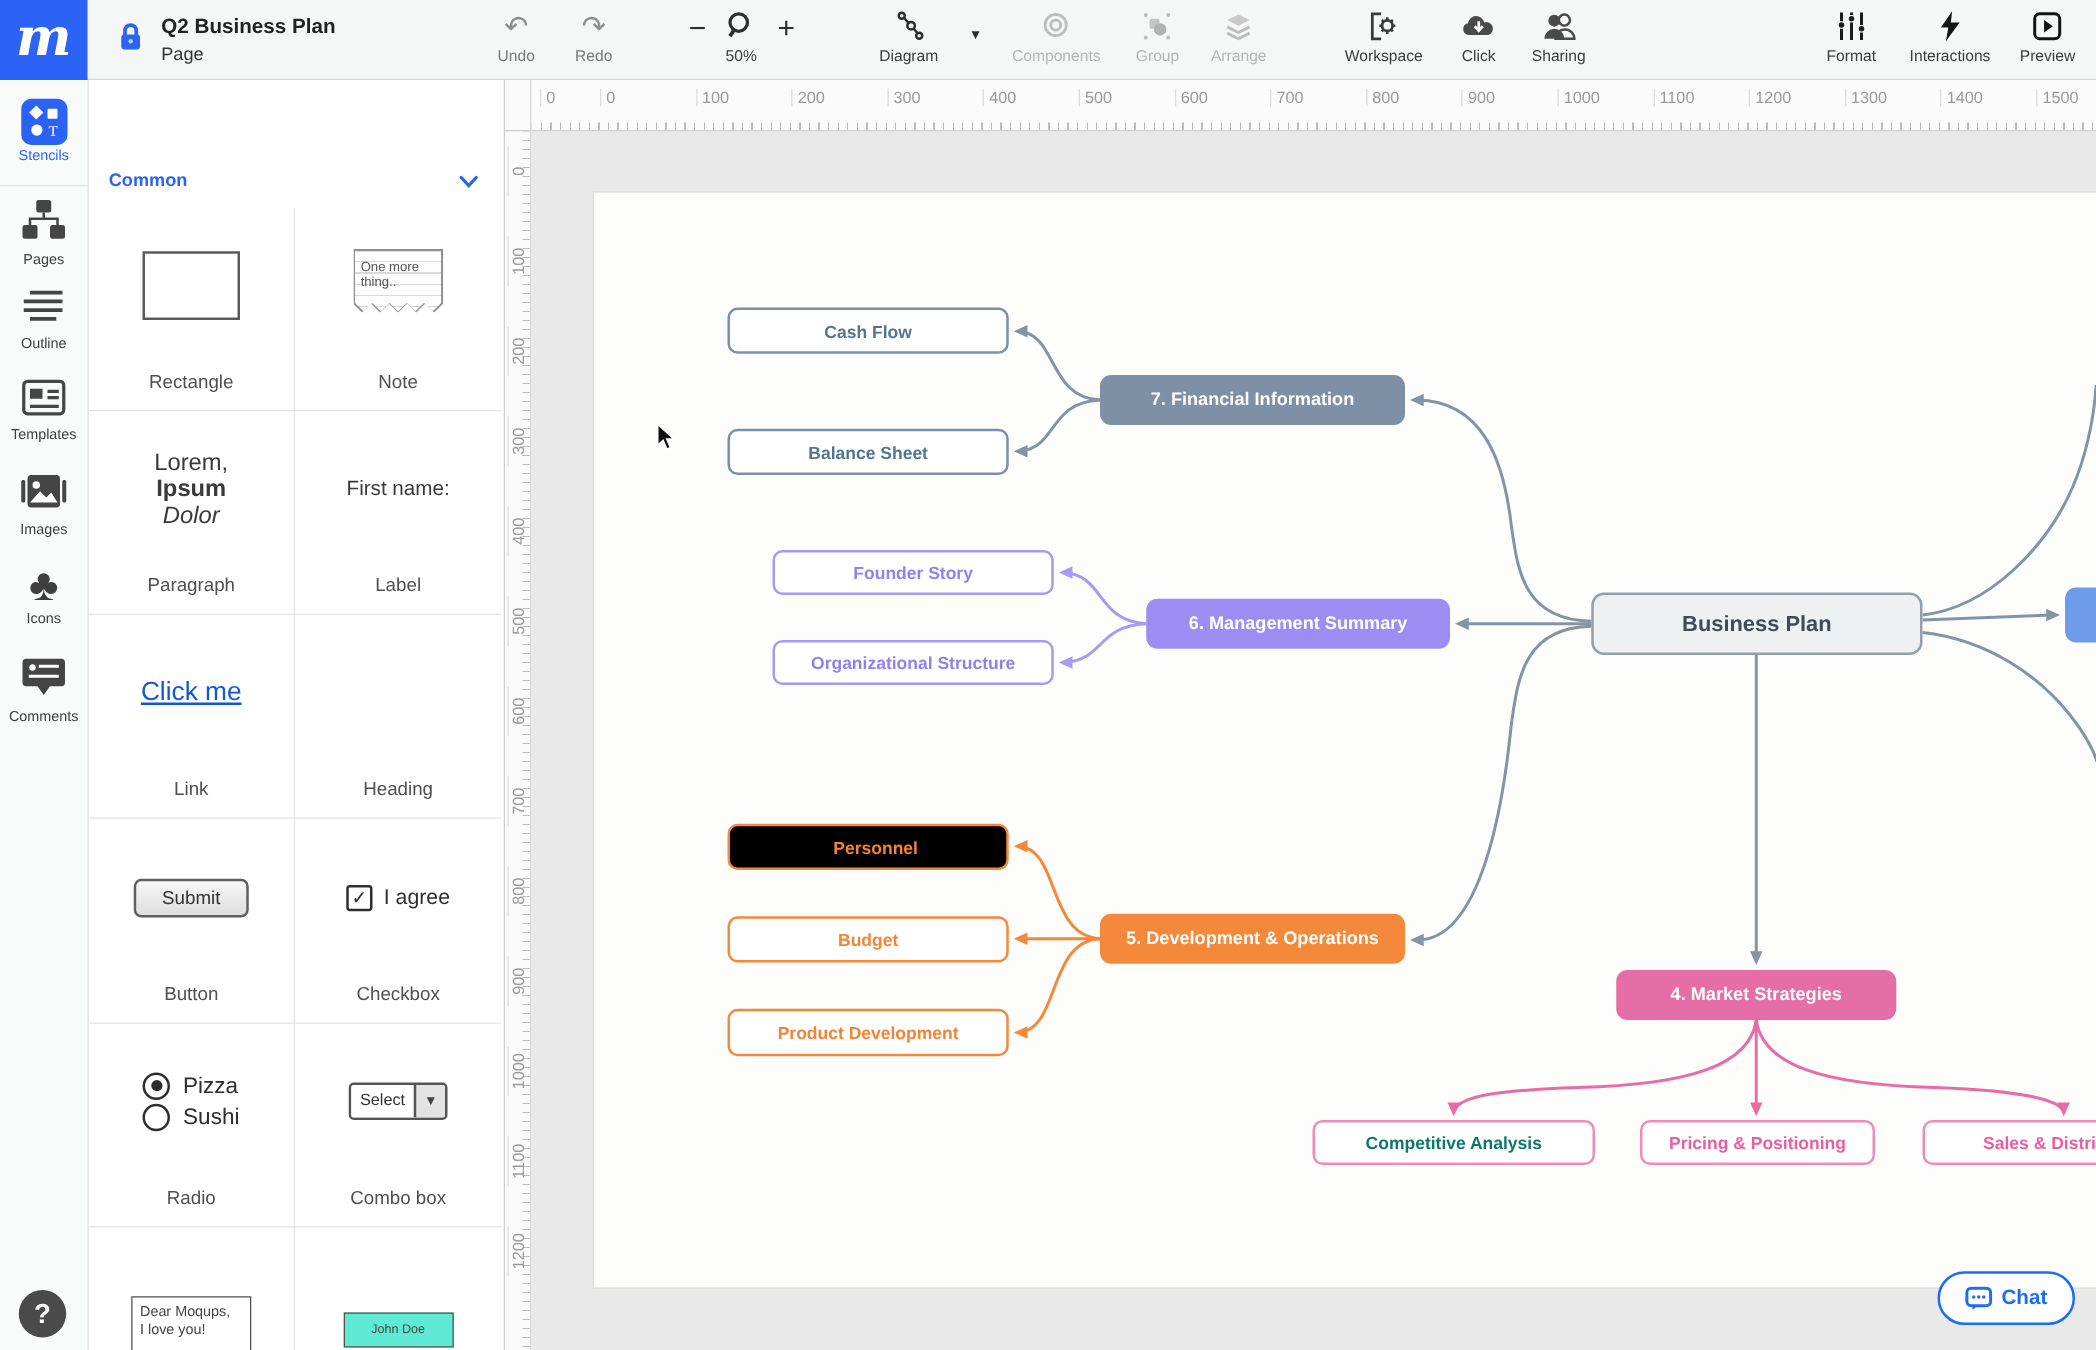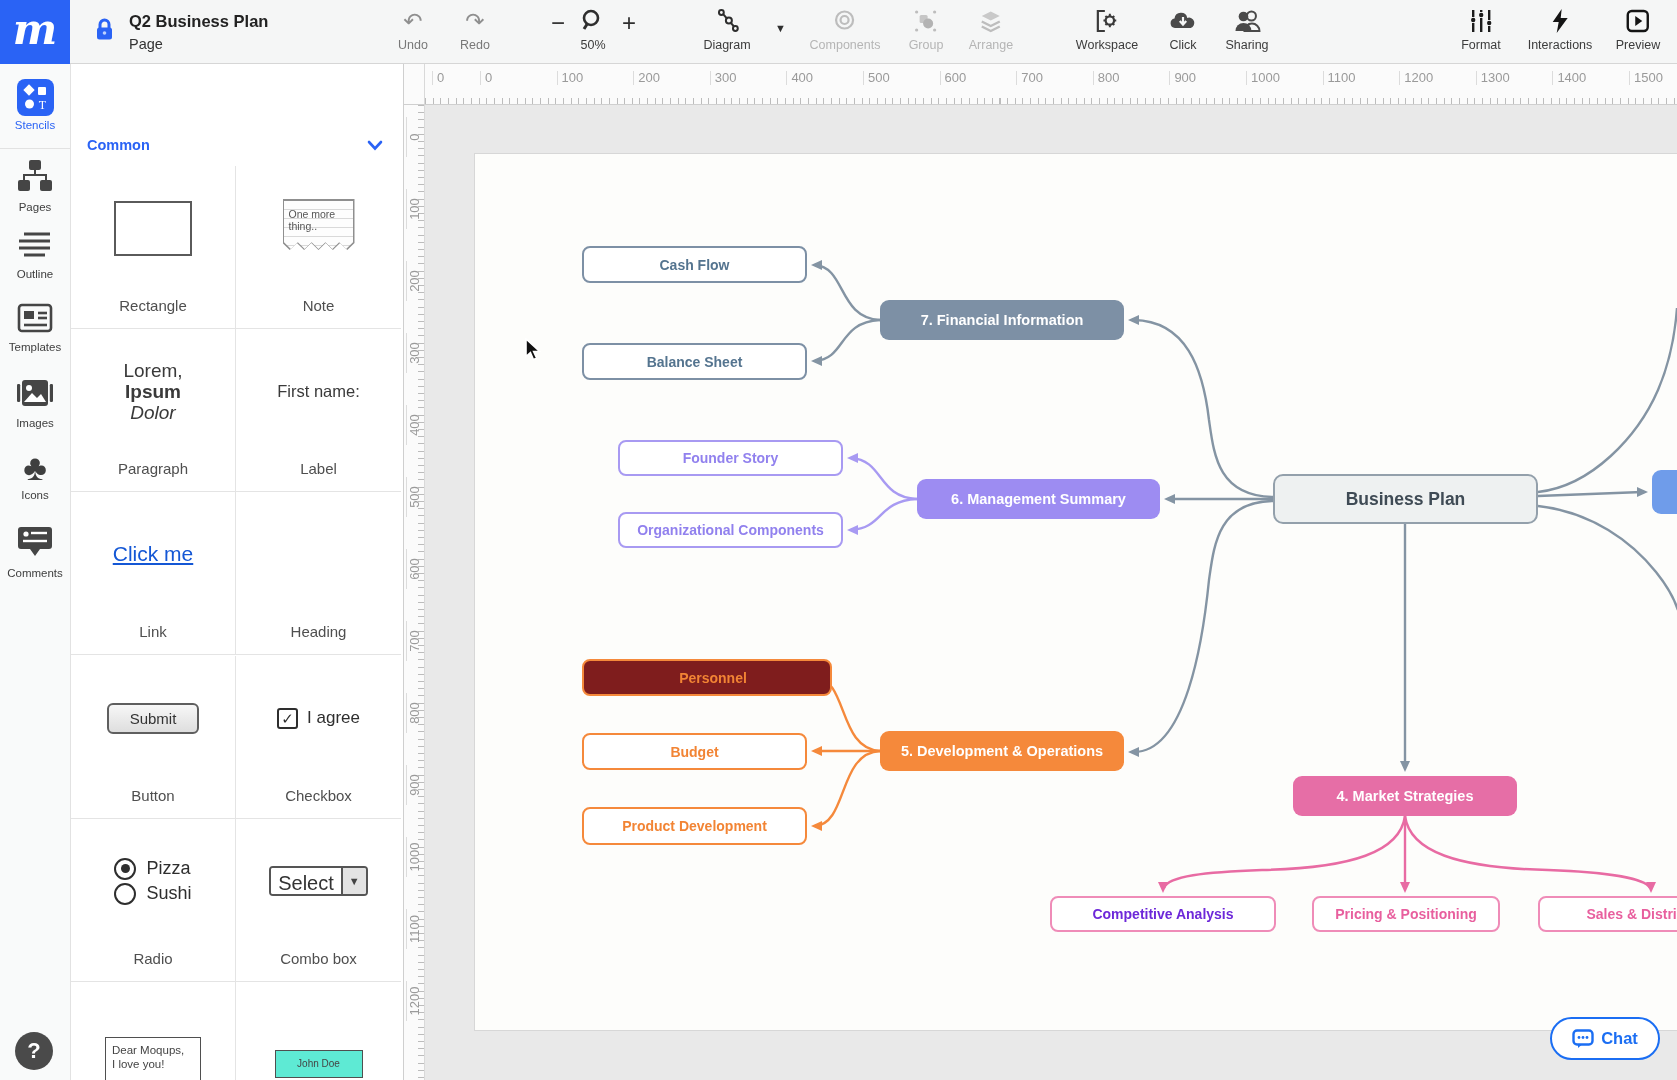--- a/index.html
+++ b/index.html
@@ -82,21 +82,21 @@
     line-height:27px; }
   .th-check { display:flex; align-items:center; gap:9px; font-size:17px; color:#2e2e2e; }
   .th-check .box { width:21px; height:21px; border:2px solid #2e2e2e; border-radius:3px;
     text-align:center; line-height:18px; font-size:15px; }
   .th-radio { font-size:18px; color:#2e2e2e; }
   .th-radio .row { display:flex; align-items:center; gap:10px; margin:3px 0; }
   .th-radio .rc { width:22px; height:22px; border:2px solid #2e2e2e; border-radius:50%;
     display:flex; align-items:center; justify-content:center; }
   .th-radio .rc.sel::after { content:""; width:9px; height:9px; background:#2e2e2e; border-radius:50%; }
   .th-combo { display:flex; border:2px solid #555; border-radius:4px; overflow:hidden; height:30px; }
-  .th-combo .sel { background:#fff; font-size:20px; color:#333; padding:4px 7px; }
+  .th-combo .sel { background:#fff; font-size:13px; color:#333; padding:4px 7px; }
   .th-combo .dd { width:25px; background:#e3e3e3; border-left:2px solid #555; color:#444;
     font-size:11px; text-align:center; line-height:26px; }
   .th-textarea { width:96px; height:54px; border:1.5px solid #4f4f4f; background:#fff;
     font-size:11.5px; color:#444; padding:5px 6px; line-height:14px; }
   .th-input { width:88px; height:28px; border:1.5px solid #4f4f4f; background:#5eead4;
     font-size:10px; color:#444; text-align:center; line-height:25px; }
 
   
   #canvas { position:absolute; left:404px; top:64px; right:0; bottom:0; }
   #corner { position:absolute; left:0; top:0; width:21px; height:41px; background:#fbfbfb;
@@ -570,29 +570,29 @@
           <path d="M1538 496 L1642 492" fill="none" stroke="#8494a3" stroke-width="2.4"></path>
           <polygon points="1648,492 1637,487 1637,497" fill="#8494a3"></polygon>
           <path d="M1538 492 C1592 486 1638 436 1658 390 C1670 362 1675 335 1677 308" fill="none" stroke="#8494a3" stroke-width="2.4"></path>
           <path d="M1538 506 C1592 512 1632 542 1656 572 C1668 587 1674 598 1678 610" fill="none" stroke="#8494a3" stroke-width="2.4"></path>
         </svg>
 
     <div class="node outline" style="left: 157px; top: 141px; width: 225px; height: 37px; background: rgb(255, 255, 255); border: 2px solid rgb(125, 144, 165); color: rgb(84, 116, 143);">Cash Flow</div>
         <div class="node outline" style="left: 157px; top: 238px; width: 225px; height: 37px; background: rgb(255, 255, 255); border: 2px solid rgb(125, 144, 165); color: rgb(84, 116, 143);">Balance Sheet</div>
         <div class="node fill" style="left: 455px; top: 195px; width: 244px; height: 40px; background: rgb(125, 144, 165); color: rgb(255, 255, 255);">7. Financial Information</div>
         <div class="node outline" style="left: 193px; top: 335px; width: 225px; height: 36px; background: rgb(255, 255, 255); border: 2px solid rgb(168, 154, 242); color: rgb(145, 129, 238);">Founder Story</div>
-        <div class="node outline" style="left: 193px; top: 407px; width: 225px; height: 36px; background: rgb(255, 255, 255); border: 2px solid rgb(168, 154, 242); color: rgb(145, 129, 238);">Organizational Components</div>
+        <div class="node outline" style="left: 193px; top: 407px; width: 225px; height: 36px; background: rgb(255, 255, 255); border: 2px solid rgb(168, 154, 242); color: rgb(145, 129, 238);">Organizational Structure</div>
         <div class="node fill" style="left: 492px; top: 374px; width: 243px; height: 40px; background: rgb(157, 140, 242); color: rgb(255, 255, 255);">6. Management Summary</div>
         <div class="node central" style="left: 848px; top: 369px; width: 265px; height: 50px; background: rgb(238, 241, 241); border: 2px solid rgb(147, 160, 171); color: rgb(63, 75, 85);">Business Plan</div>
-        <div class="node outline" style="left: 157px; top: 554px; width: 250px; height: 37px; background: #7f1d1d; border: 2px solid rgb(245, 137, 59); color: rgb(242, 132, 52); padding-left: 12px;">Personnel</div>
+        <div class="node outline" style="left: 157px; top: 554px; width: 225px; height: 37px; background: #000000; border: 2px solid rgb(245, 137, 59); color: rgb(242, 132, 52); padding-left: 12px;">Personnel</div>
         <div class="node outline" style="left: 157px; top: 628px; width: 225px; height: 37px; background: rgb(255, 255, 255); border: 2px solid rgb(245, 137, 59); color: rgb(242, 132, 52);">Budget</div>
         <div class="node outline" style="left: 157px; top: 702px; width: 225px; height: 38px; background: rgb(255, 255, 255); border: 2px solid rgb(245, 137, 59); color: rgb(242, 132, 52);">Product Development</div>
         <div class="node fill" style="left: 455px; top: 626px; width: 244px; height: 40px; background: rgb(245, 137, 59); color: rgb(255, 255, 255);">5. Development &amp; Operations</div>
         <div class="node fill" style="left: 868px; top: 671px; width: 224px; height: 40px; background: rgb(230, 110, 166); color: rgb(255, 255, 255);">4. Market Strategies</div>
-        <div class="node outline" style="left: 625px; top: 791px; width: 226px; height: 36px; background: rgb(255, 255, 255); border: 2px solid rgb(239, 140, 184); color: #6d28d9;">Competitive Analysis</div>
+        <div class="node outline" style="left: 625px; top: 791px; width: 226px; height: 36px; background: rgb(255, 255, 255); border: 2px solid rgb(239, 140, 184); color: #0f766e;">Competitive Analysis</div>
         <div class="node outline" style="left: 887px; top: 791px; width: 188px; height: 36px; background: rgb(255, 255, 255); border: 2px solid rgb(239, 140, 184); color: rgb(232, 95, 158);">Pricing &amp; Positioning</div>
         <div class="node outline" style="left: 1113px; top: 791px; width: 230px; height: 36px; background: rgb(255, 255, 255); border: 2px solid rgb(239, 140, 184); color: rgb(232, 95, 158);">Sales &amp; Distribution</div>
         <div class="node fill" style="left: 1227px; top: 365px; width: 120px; height: 44px; background: rgb(111, 156, 234); color: rgb(255, 255, 255);"></div>
       </div>
   </div>
 
   <div id="chat-btn">
     <svg width="22" height="20" viewBox="0 0 22 20">
       <rect x="1.5" y="1.5" width="19" height="14" rx="3.5" fill="none" stroke="#1b6ef3" stroke-width="2.4"></rect>
       <path d="M6 15.5 L6 19 L10 15.5" fill="#1b6ef3"></path>

